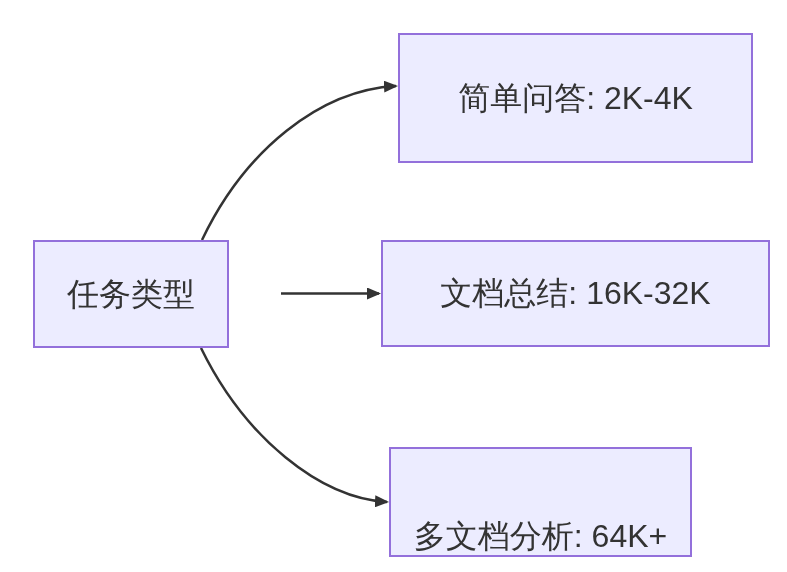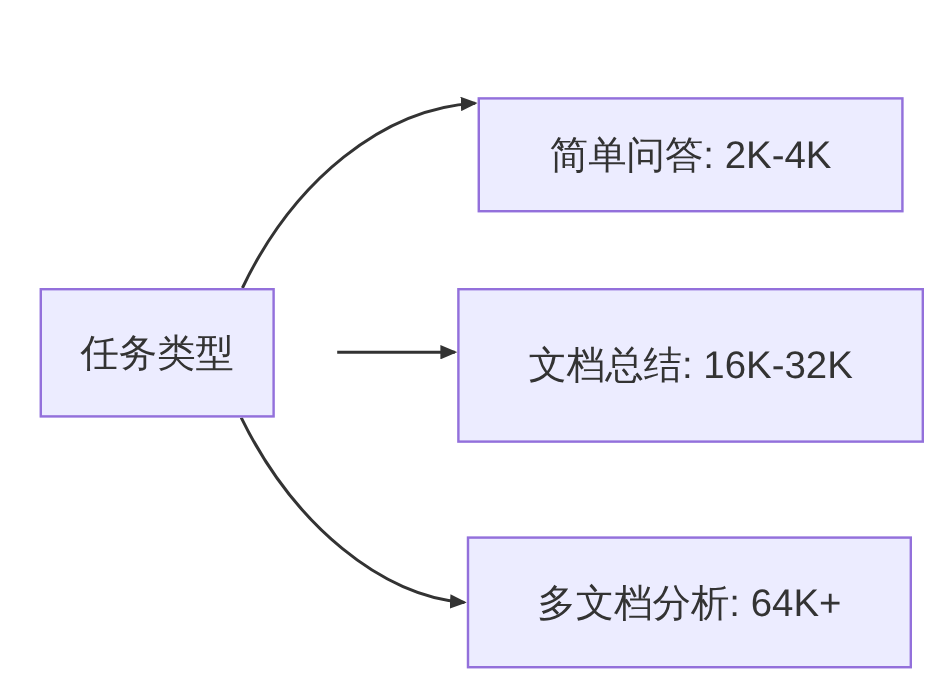--- a/index.html
+++ b/index.html
@@ -37,23 +37,23 @@
     display: flex;
     align-items: center;
     justify-content: center;
     font-size: 32px;
     line-height: 1.2;
     text-align: center;
     z-index: 2;
     white-space: nowrap;
   }
   .node-root   { left: 33px;  top: 240px; width: 196px; height: 108px; }
-  .node-b0     { left: 398px; top: 33px;  width: 355px; height: 96px; margin-top: 48px; }
-  .node-b1     { left: 381px; top: 240px; width: 389px; height: 129px; }
-  .node-b2     { left: 389px; top: 447px; width: 371px; height: 110px; }
+  .node-b0     { left: 398px; top: 33px;  width: 355px; height: 130px; }
+  .node-b1     { left: 381px; top: 240px; width: 389px; height: 107px; }
+  .node-b2     { left: 389px; top: 447px; width: 303px; height: 110px; align-items: flex-end; }
 </style>
 </head>
 <body>
 
 <div class="canvas">
 
   <svg class="edges" viewBox="0 0 787 572" xmlns="http://www.w3.org/2000/svg">
     <defs>
       <marker id="arrow" markerUnits="userSpaceOnUse" viewBox="0 0 14 12" markerWidth="14" markerHeight="12" refX="12" refY="6" orient="auto">
         <path d="M0,0 L14,6 L0,12 Z" fill="#333333"></path>

